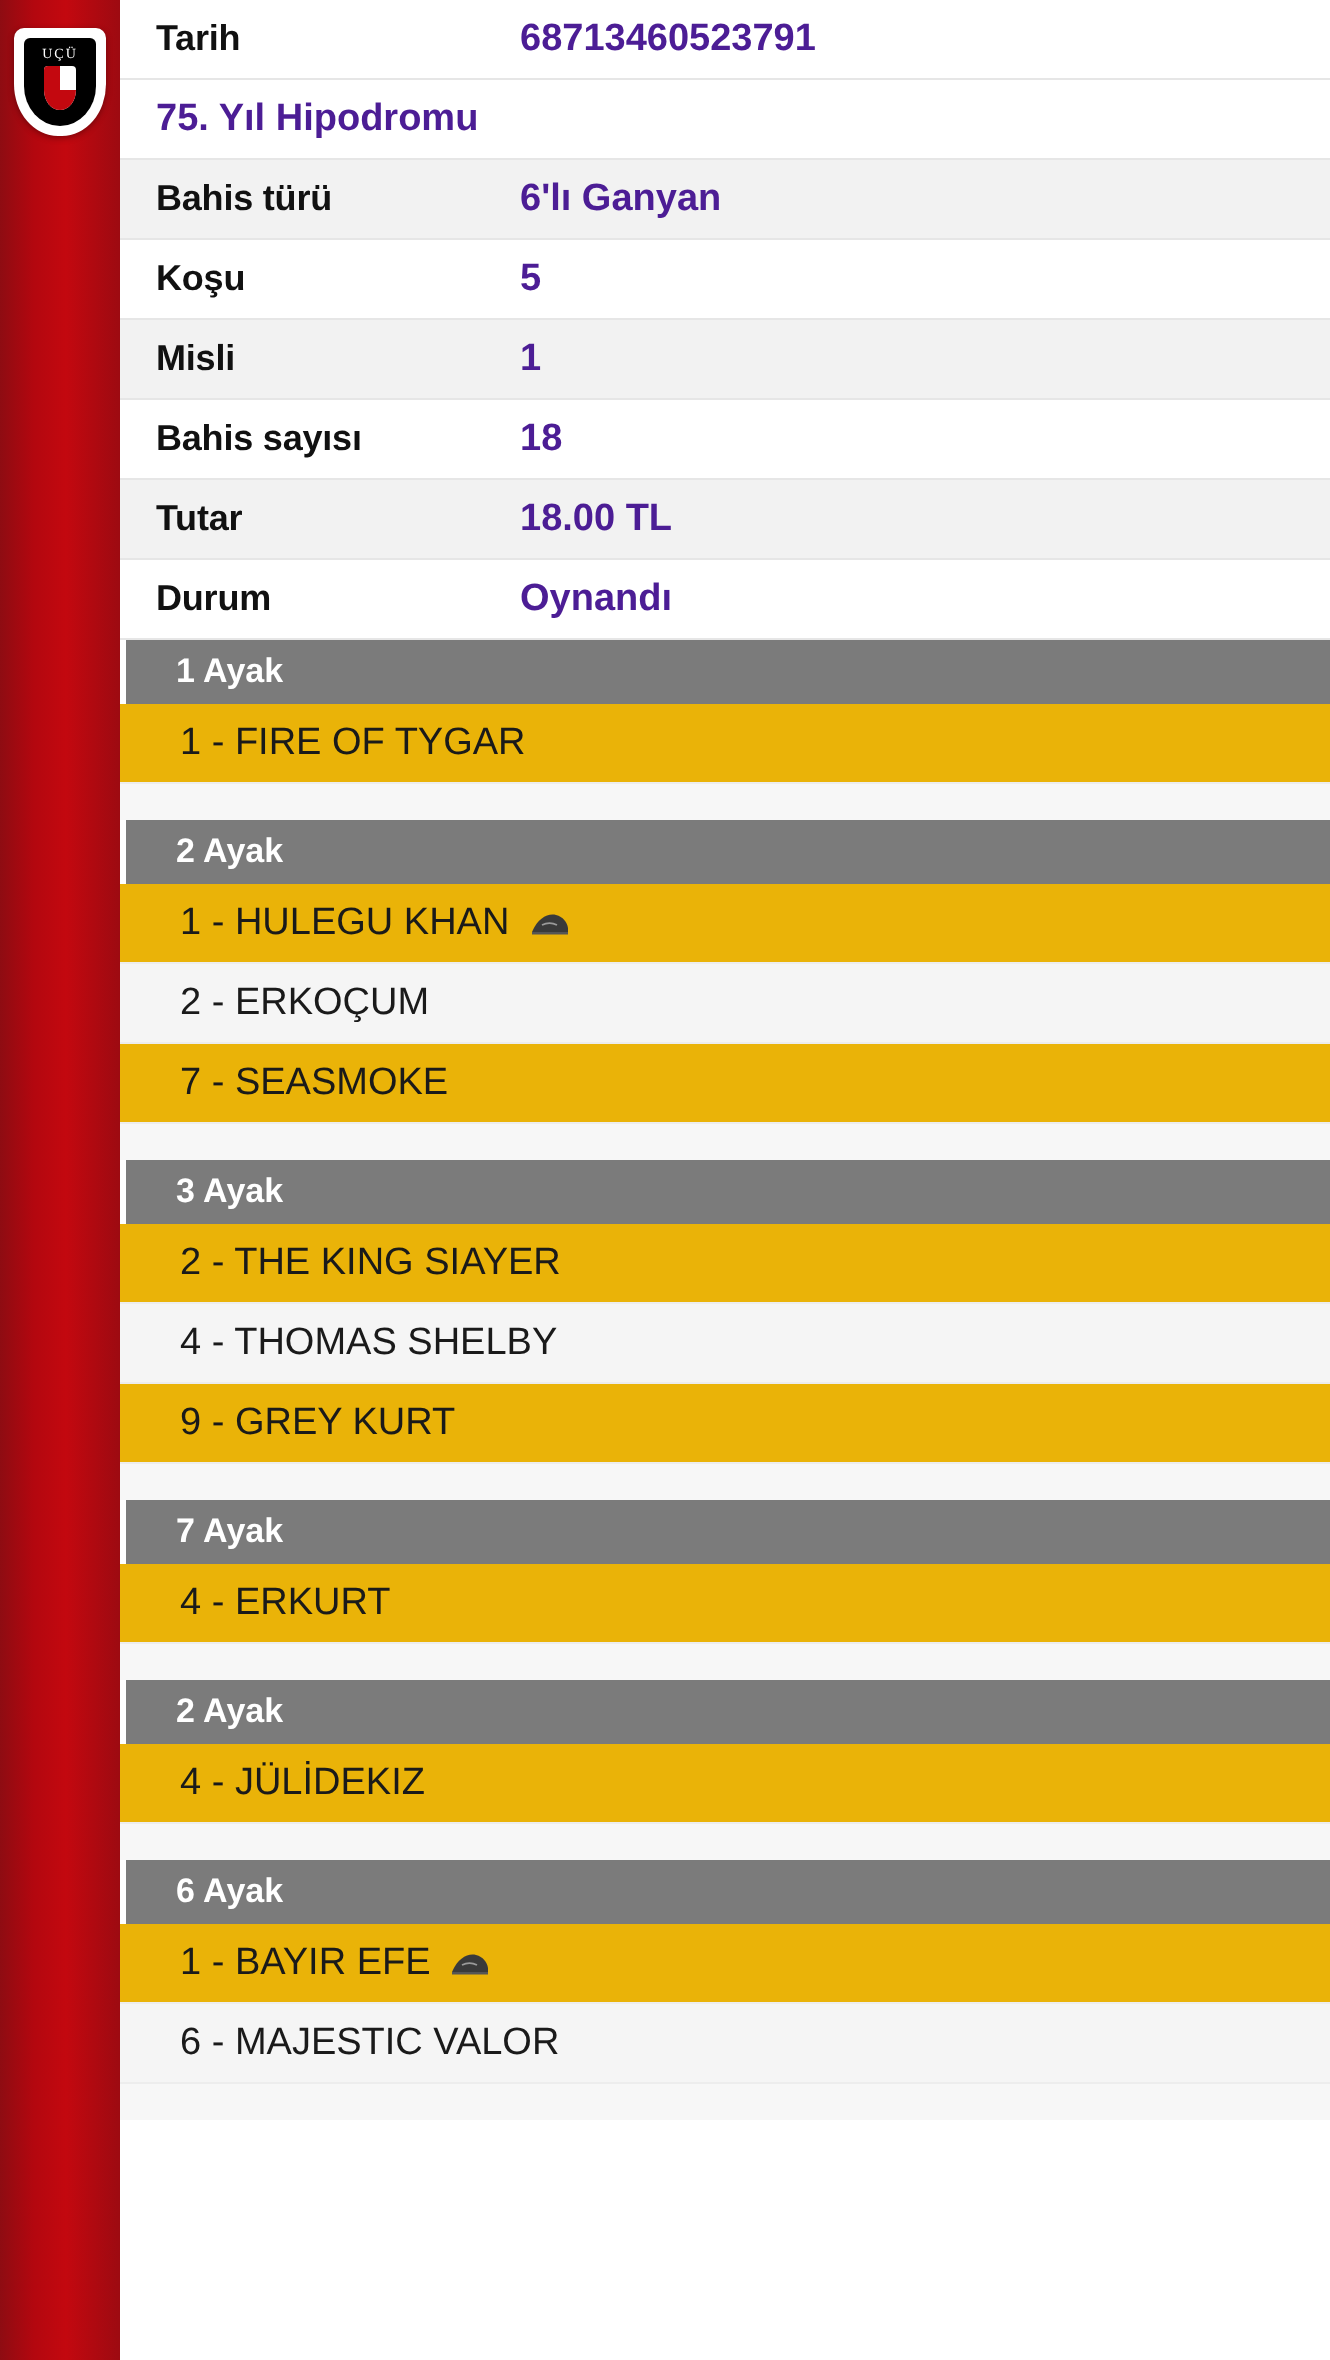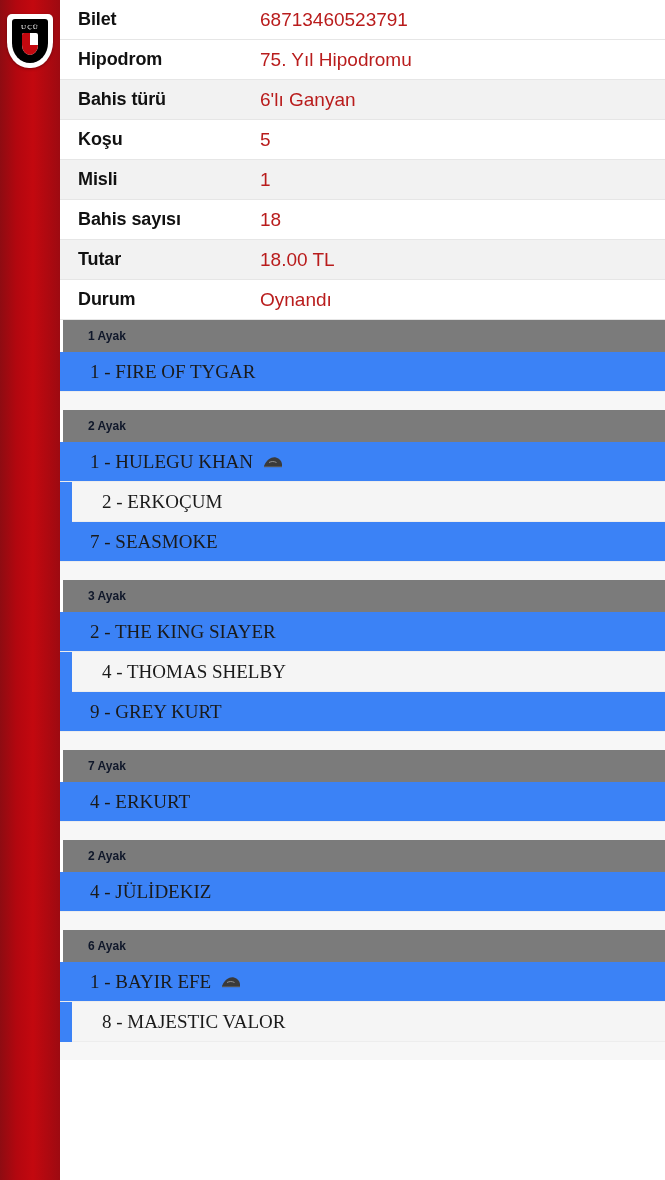--- a/index.html
+++ b/index.html
@@ -100,54 +100,54 @@
   .info-label {
     width: 182px;
     flex: 0 0 182px;
     font-size: 18px;
     font-weight: bold;
     color: #111111;
     letter-spacing: -0.1px;
   }
   .info-value {
     font-size: 19px;
-    color: #b91c1c;
-    font-weight: 400;
+    color: #4c1d95;
+    font-weight: 700;
   }
 
   
   .leg-header {
     background: #7b7b7b;
-    color: #0f172a;
-    font-size: 12px;
+    color: #ffffff;
+    font-size: 17px;
     font-weight: bold;
     height: 32px;
     display: flex;
     align-items: center;
     padding-left: 28px;
     position: relative;
   }
   .leg-header::before {
     content: "";
     position: absolute;
     left: 0; top: 0; bottom: 0;
     width: 3px;
     background: #ffffff;
   }
-  .leg-body { background: #3b82f6; font-family: Liberation Serif, serif; }
+  .leg-body { background: #eab308; }
   .horse-row {
     height: 40px;
     display: flex;
     align-items: center;
     padding-left: 30px;
     font-size: 19px;
     color: #1a1a1a;
     border-bottom: 1px solid #ededed;
   }
-  .horse-row.alt { background: #f5f5f5; margin-left: 12px; }
+  .horse-row.alt { background: #f5f5f5; }
   .horse-name { white-space: nowrap; }
   .cap-icon {
     display: inline-block;
     width: 20px;
     height: 12px;
     margin-left: 10px;
     position: relative;
     vertical-align: middle;
   }
   .cap-icon svg { display: block; }
@@ -171,25 +171,24 @@
           </span>
         </div>
       </div>
     </div>
   </div>
 
   <div class="content">
 
     <div id="info-table">
         <div class="info-row">
-          <div class="info-label">Bilet</div>
+          <div class="info-label">Tarih</div>
           <div class="info-value">68713460523791</div>
         </div>
         <div class="info-row">
-          <div class="info-label">Hipodrom</div>
           <div class="info-value">75. Yıl Hipodromu</div>
         </div>
         <div class="info-row alt">
           <div class="info-label">Bahis türü</div>
           <div class="info-value">6'lı Ganyan</div>
         </div>
         <div class="info-row">
           <div class="info-label">Koşu</div>
           <div class="info-value">5</div>
         </div>
@@ -272,21 +271,21 @@
             <span class="horse-name">1 - BAYIR EFE</span>
             <span class="cap-icon">
               <svg width="20" height="12" viewBox="0 0 20 12" xmlns="http://www.w3.org/2000/svg">
                 <path d="M1 10 C4 3 9 0.5 13 1.5 C16.5 2.4 18.5 5 19 8 L19 10 Z" fill="#3a3a3a"></path>
                 <path d="M1 10 L19 10 L19 11.2 L1 11.2 Z" fill="#555"></path>
                 <path d="M6 6.5 C8.5 5.2 11 5.2 13.5 6.5" stroke="#9a9a9a" stroke-width="0.9" fill="none"></path>
               </svg>
             </span>
           </div>
           <div class="horse-row alt">
-            <span class="horse-name">8 - MAJESTIC VALOR</span>
+            <span class="horse-name">6 - MAJESTIC VALOR</span>
           </div>
           <div class="leg-gap"></div>
         </div>
       </div>
 
     <div class="tail-fill" style="height:40px"></div>
   </div>
 </div>
 
 </body></html>

